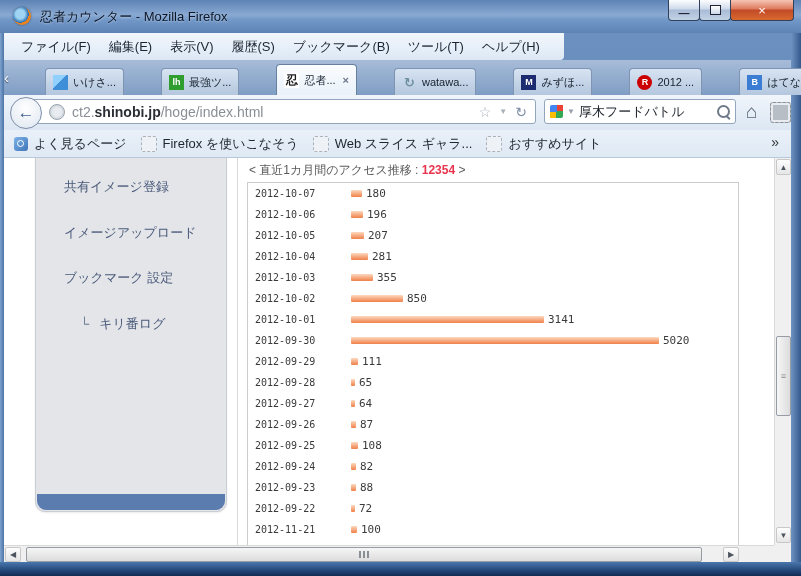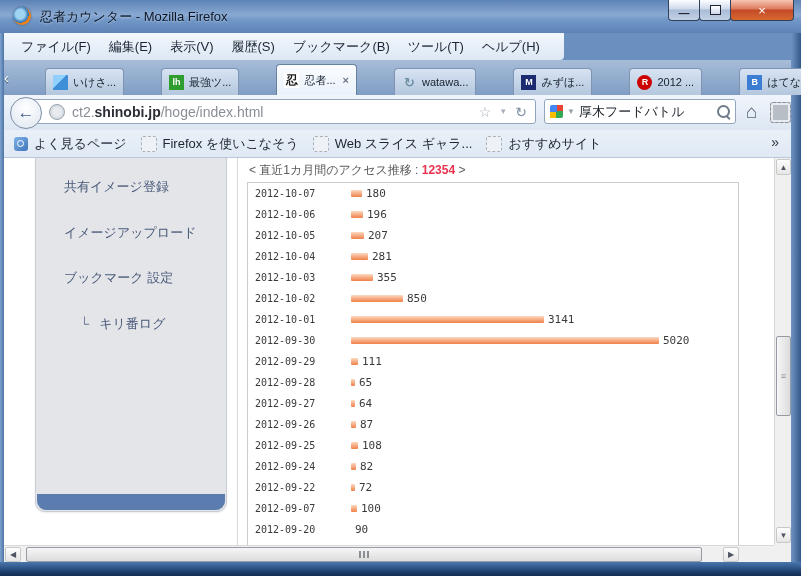--- a/index.html
+++ b/index.html
@@ -311,26 +311,31 @@
           <span class="cdate">2012-09-25</span>
           <div class="cbar" style="width: 7px; background: linear-gradient(rgb(252, 217, 192) 0%, rgb(240, 128, 72) 100%);"></div>
           <span class="cval">108</span>
         </div>
         <div class="crow">
           <span class="cdate">2012-09-24</span>
           <div class="cbar" style="width: 5px; background: linear-gradient(rgb(252, 217, 192) 0%, rgb(240, 128, 72) 100%);"></div>
           <span class="cval">82</span>
         </div>
         <div class="crow">
+          <span class="cdate">2012-09-23</span>
+          <div class="cbar" style="width: 5px; background: linear-gradient(rgb(252, 217, 192) 0%, rgb(240, 128, 72) 100%);"></div>
+          <span class="cval">88</span>
+        </div>
+        <div class="crow">
           <span class="cdate">2012-09-22</span>
           <div class="cbar" style="width: 4px; background: linear-gradient(rgb(252, 217, 192) 0%, rgb(240, 128, 72) 100%);"></div>
           <span class="cval">72</span>
         </div>
         <div class="crow">
-          <span class="cdate">2012-09-07</span>
+          <span class="cdate">2012-11-21</span>
           <div class="cbar" style="width: 6px; background: linear-gradient(rgb(252, 217, 192) 0%, rgb(240, 128, 72) 100%);"></div>
           <span class="cval">100</span>
         </div>
         <div class="crow">
           <span class="cdate">2012-09-20</span>
           <span class="cval">90</span>
         </div>
       </div>
   </div>
 

